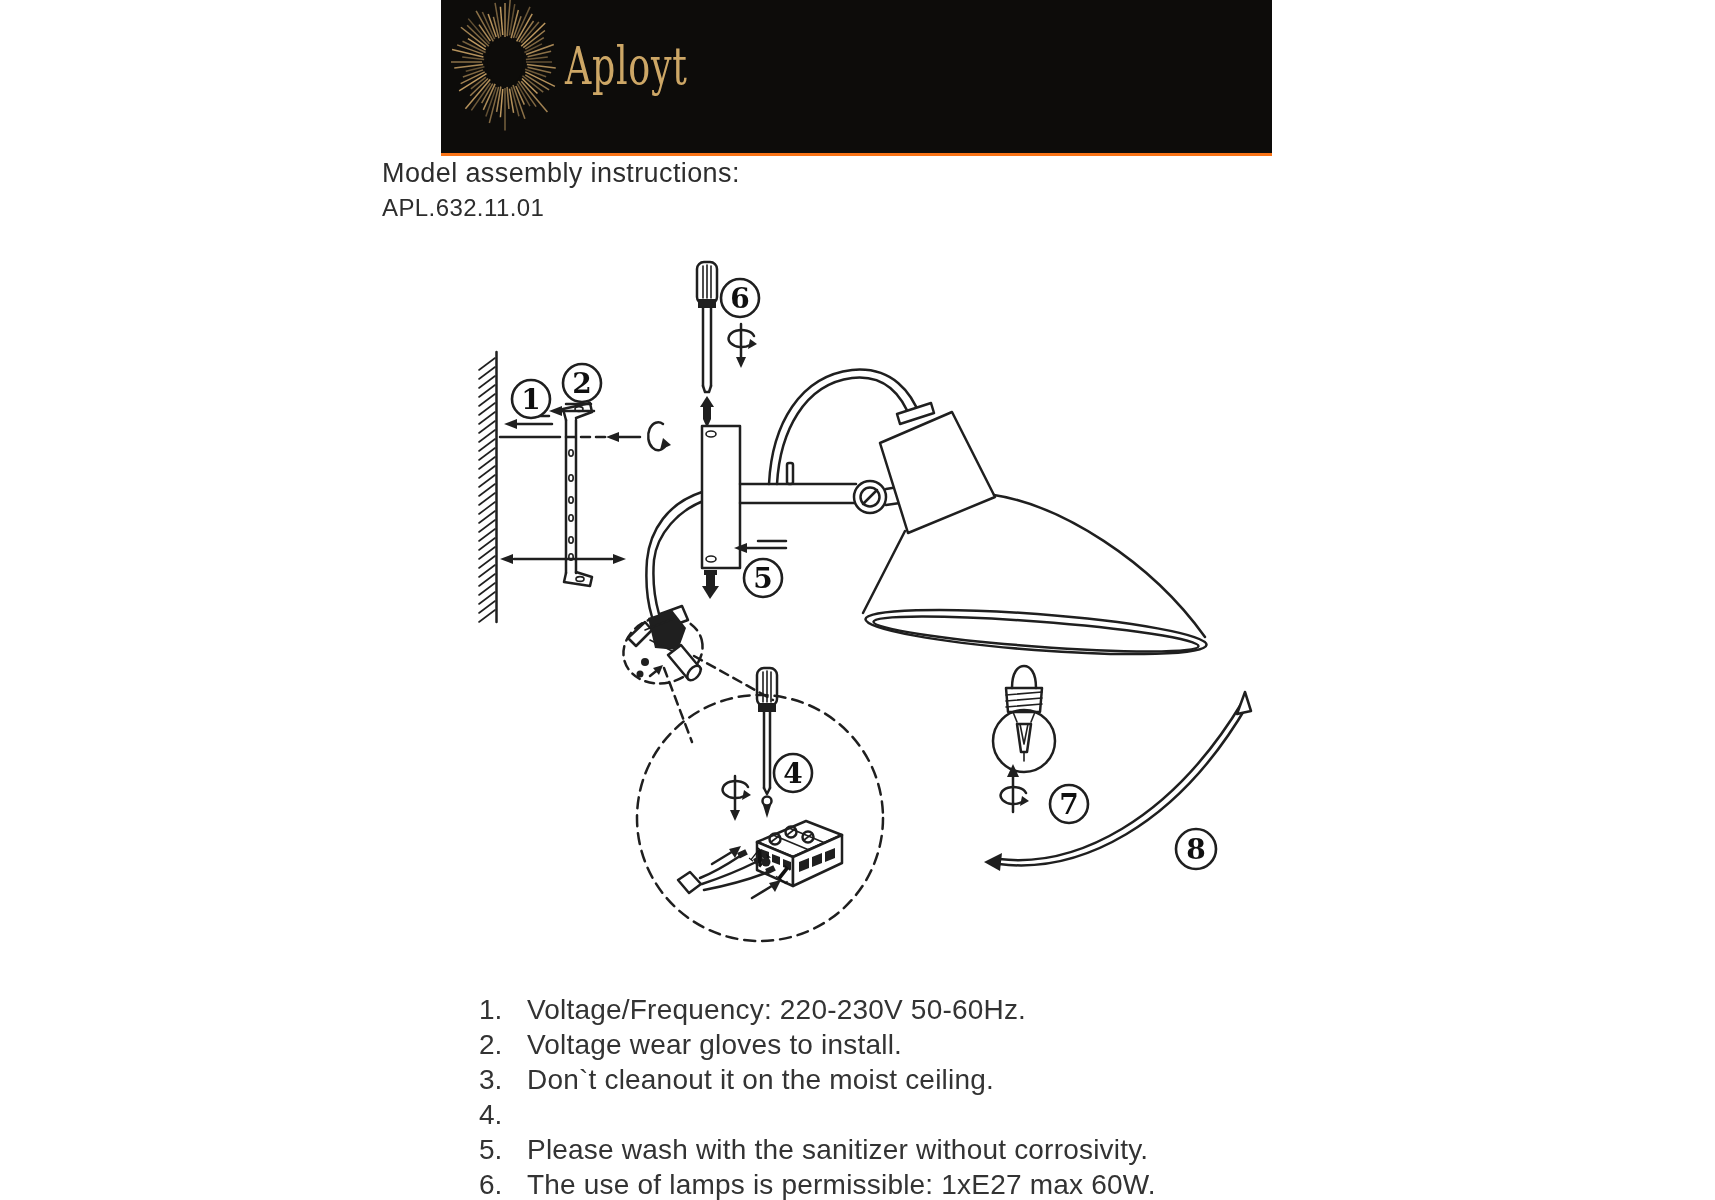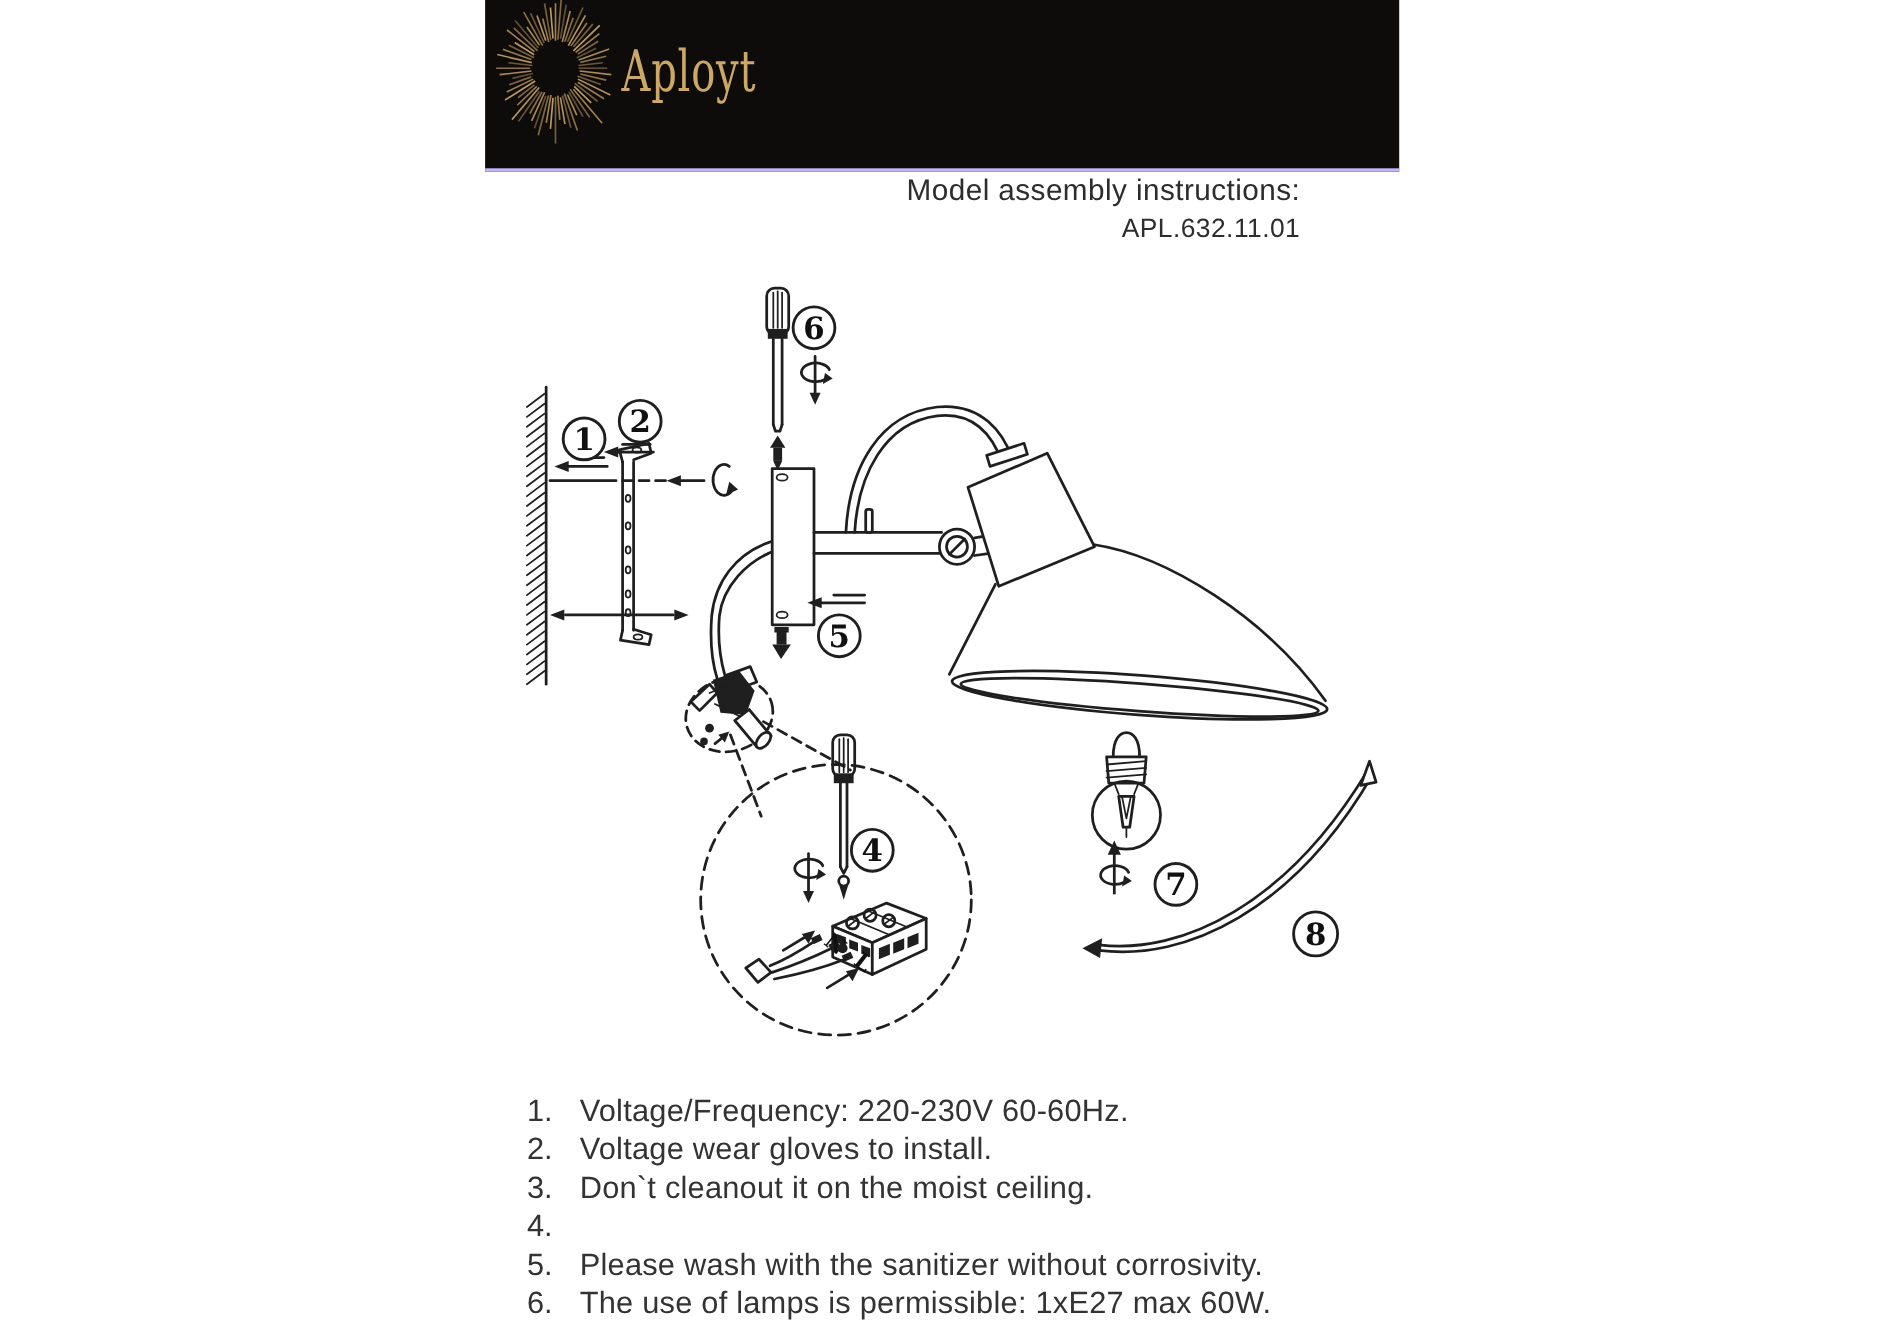--- a/index.html
+++ b/index.html
@@ -1,25 +1,25 @@
 <!DOCTYPE html>
 <html><head>
 <meta charset="utf-8">
 <style>
   html,body{margin:0;padding:0;background:#ffffff;}
   .page{position:relative;width:1715px;height:1200px;background:#fff;overflow:hidden;
         font-family:"Liberation Sans",sans-serif;}
   
   .banner{position:absolute;left:441px;top:0;width:831px;height:153px;background:#0d0c0a;
-          border-bottom:3px solid #c4b5fd;}
+          border-bottom:3px solid #f97316;}
   .banner svg{position:absolute;left:0;top:0;width:831px;height:153px;}
   .brand{position:absolute;left:124px;top:36px;font-family:"DejaVu Serif",serif;font-size:52px;
          color:#cda766;transform:scaleX(.70);transform-origin:left top;letter-spacing:1px;white-space:nowrap;}
   
-  .headline{position:absolute;left:382px;top:158px;width:800px;text-align:right;color:#2d2d2d;}
+  .headline{position:absolute;left:382px;top:158px;width:800px;text-align:left;color:#2d2d2d;}
   .headline .t1{font-size:27px;margin:0;letter-spacing:.4px;}
   .headline .t2{font-size:24px;margin:5px 0 0;letter-spacing:.4px;}
   
   .diagram{position:absolute;left:430px;top:220px;width:880px;height:740px;}
   .diagram *{vector-effect:none;}
   .ln{stroke:#1f1f1f;fill:none;stroke-width:2.5;stroke-linecap:round;stroke-linejoin:round;}
   .thin{stroke-width:1.6;}
   .fillb{fill:#1f1f1f;stroke:none;}
   .wht{fill:#ffffff;}
   .dsh{stroke-dasharray:9 6;}
@@ -391,21 +391,21 @@
     </g>
     <g>
       <circle class="callout-ring" cx="1196" cy="849" r="20"></circle>
       <text class="callout-num" x="1196" y="859">8</text>
     </g>
   </svg>
 
   <ol class="instructions" id="instruction-list">
       <li>
         <span class="num">1.</span>
-        <span class="txt">Voltage/Frequency: 220-230V 60-60Hz.</span>
+        <span class="txt">Voltage/Frequency: 220-230V 50-60Hz.</span>
       </li>
       <li>
         <span class="num">2.</span>
         <span class="txt">Voltage wear gloves to install.</span>
       </li>
       <li>
         <span class="num">3.</span>
         <span class="txt">Don`t cleanout it on the moist ceiling.</span>
       </li>
       <li>

